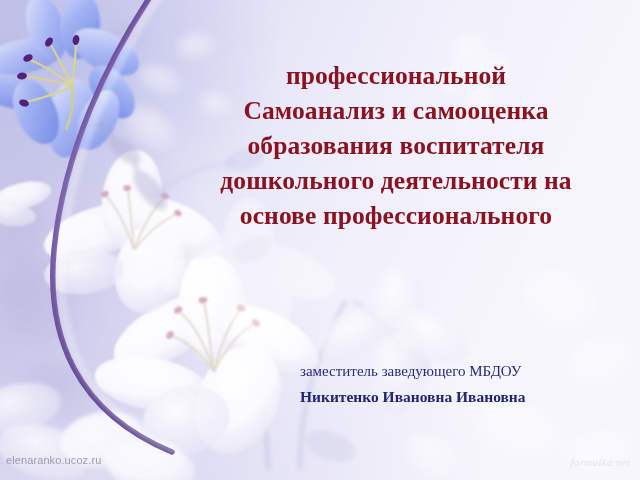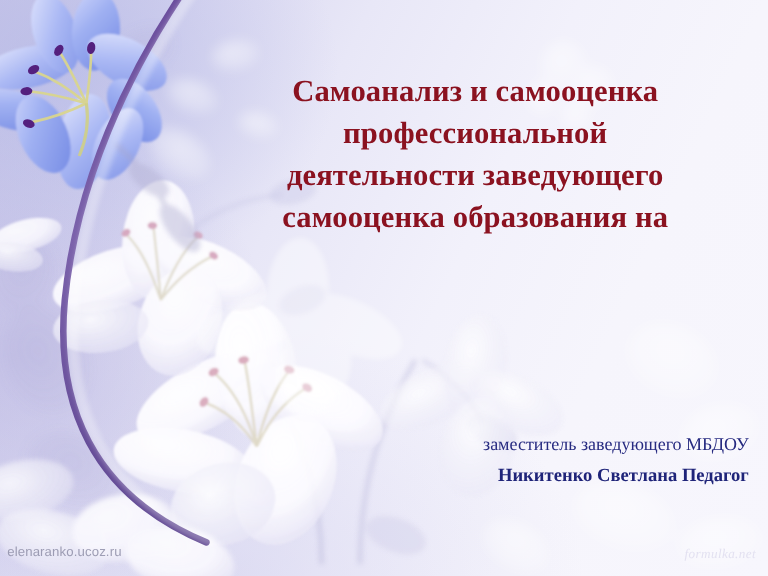--- a/index.html
+++ b/index.html
@@ -42,21 +42,21 @@
     line-height: 35px;
     letter-spacing: 0.1px;
     white-space: nowrap;
   }
 
   .author-block {
     position: absolute;
     left: 300px;
     top: 358px;
     width: 324px;
-    text-align: right;
+    text-align: left;
     z-index: 5;
   }
   .author-line {
     color: #262a80;
     font-size: 15px;
     line-height: 26px;
     white-space: nowrap;
   }
   .author-line.emphasis {
     font-weight: bold;
@@ -300,27 +300,28 @@
                C 108 60, 64 150, 54 250
                C 46 336, 76 412, 172 452" fill="none" stroke="url(#swooshGrad)" stroke-width="5.5" stroke-linecap="round"></path>
 
       <path d="M 160 -6
                C 116 60, 72 150, 62 250
                C 54 336, 84 412, 178 452" fill="none" stroke="#ffffff" stroke-width="9" opacity="0.30" filter="url(#blurSm)"></path>
     </svg>
   </div>
 
   <div class="title-block">
+    <div class="title-line">профессиональной</div>
     <div class="title-line">Самоанализ и самооценка</div>
-    <div class="title-line">профессиональной</div>
-    <div class="title-line">деятельности заведующего</div>
-    <div class="title-line">самооценка образования на</div>
+    <div class="title-line">образования воспитателя</div>
+    <div class="title-line">дошкольного деятельности на</div>
+    <div class="title-line">основе профессионального</div>
   </div>
 
   <div class="author-block">
     <div class="author-line">заместитель заведующего МБДОУ</div>
-    <div class="author-line emphasis">Никитенко Светлана Педагог</div>
+    <div class="author-line emphasis">Никитенко Ивановна Ивановна</div>
   </div>
 
   <div class="watermark-left">elenaranko.ucoz.ru</div>
   <div class="watermark-right">formulka.net</div>
 
 </div>
 
 </body></html>

